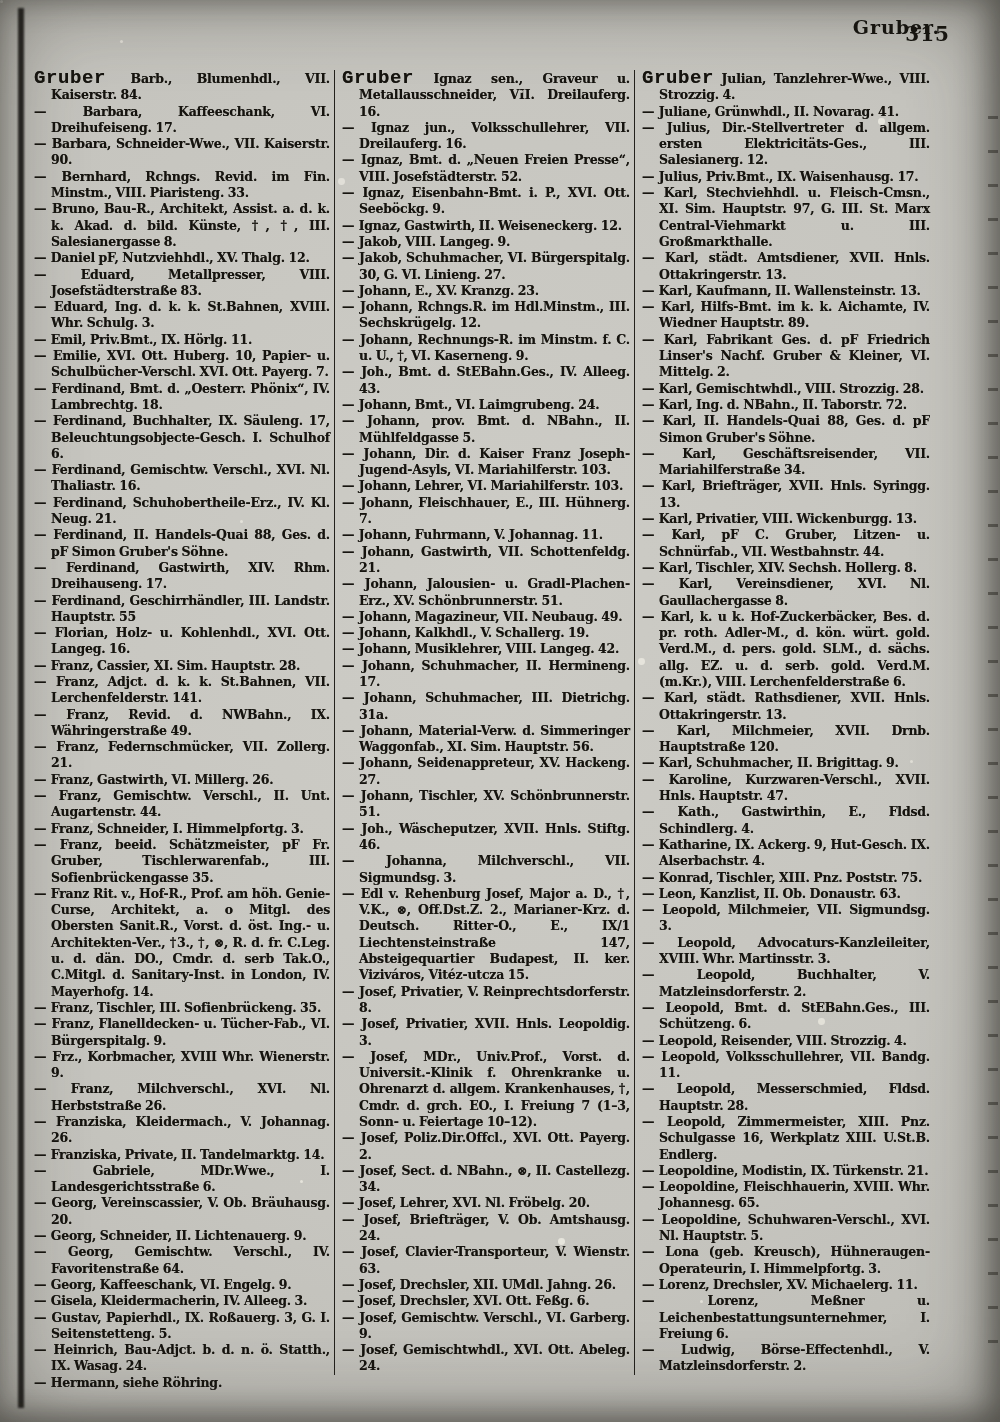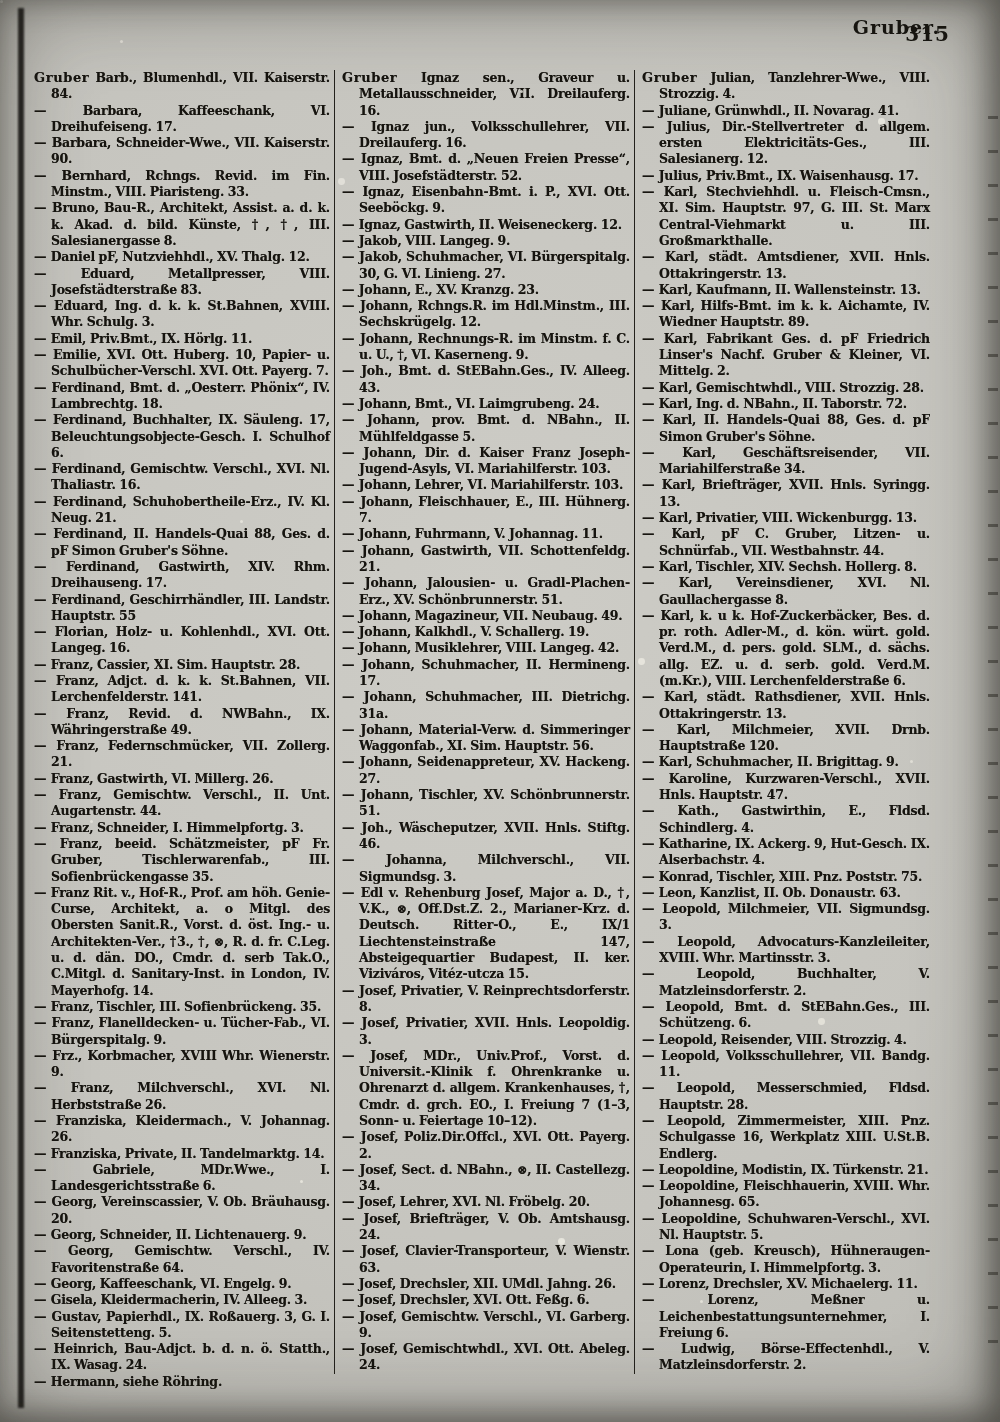--- a/index.html
+++ b/index.html
@@ -35,21 +35,21 @@
   }
   .col{width:300px;box-sizing:border-box;padding-right:4px;}
   .col + .col{border-left:1.6px solid #23211c;padding-left:7px;}
   .entry{
     margin:0;font-size:12.5px;line-height:16.3px;font-weight:bold;
     letter-spacing:-0.2px;word-spacing:-0.5px;text-align:justify;
     padding-left:17px;text-indent:-17px;
     text-shadow:0 0 .6px rgba(22,20,15,.55);
   }
   .dash{display:inline-block;width:13px;text-indent:0;letter-spacing:0;}
-  .surname{font-weight:bold;font-size:13px;letter-spacing:.6px;}
+  .surname{font-weight:bold;font-size:19px;letter-spacing:.6px;font-family:Liberation Mono, monospace;}
 </style>
 </head>
 <body>
 
 <div class="scan">
   <div class="gutter-line"></div>
   <div class="edge-ticks"></div>
 
   <div class="page-header">
     <div class="page-title">Gruber.</div>

